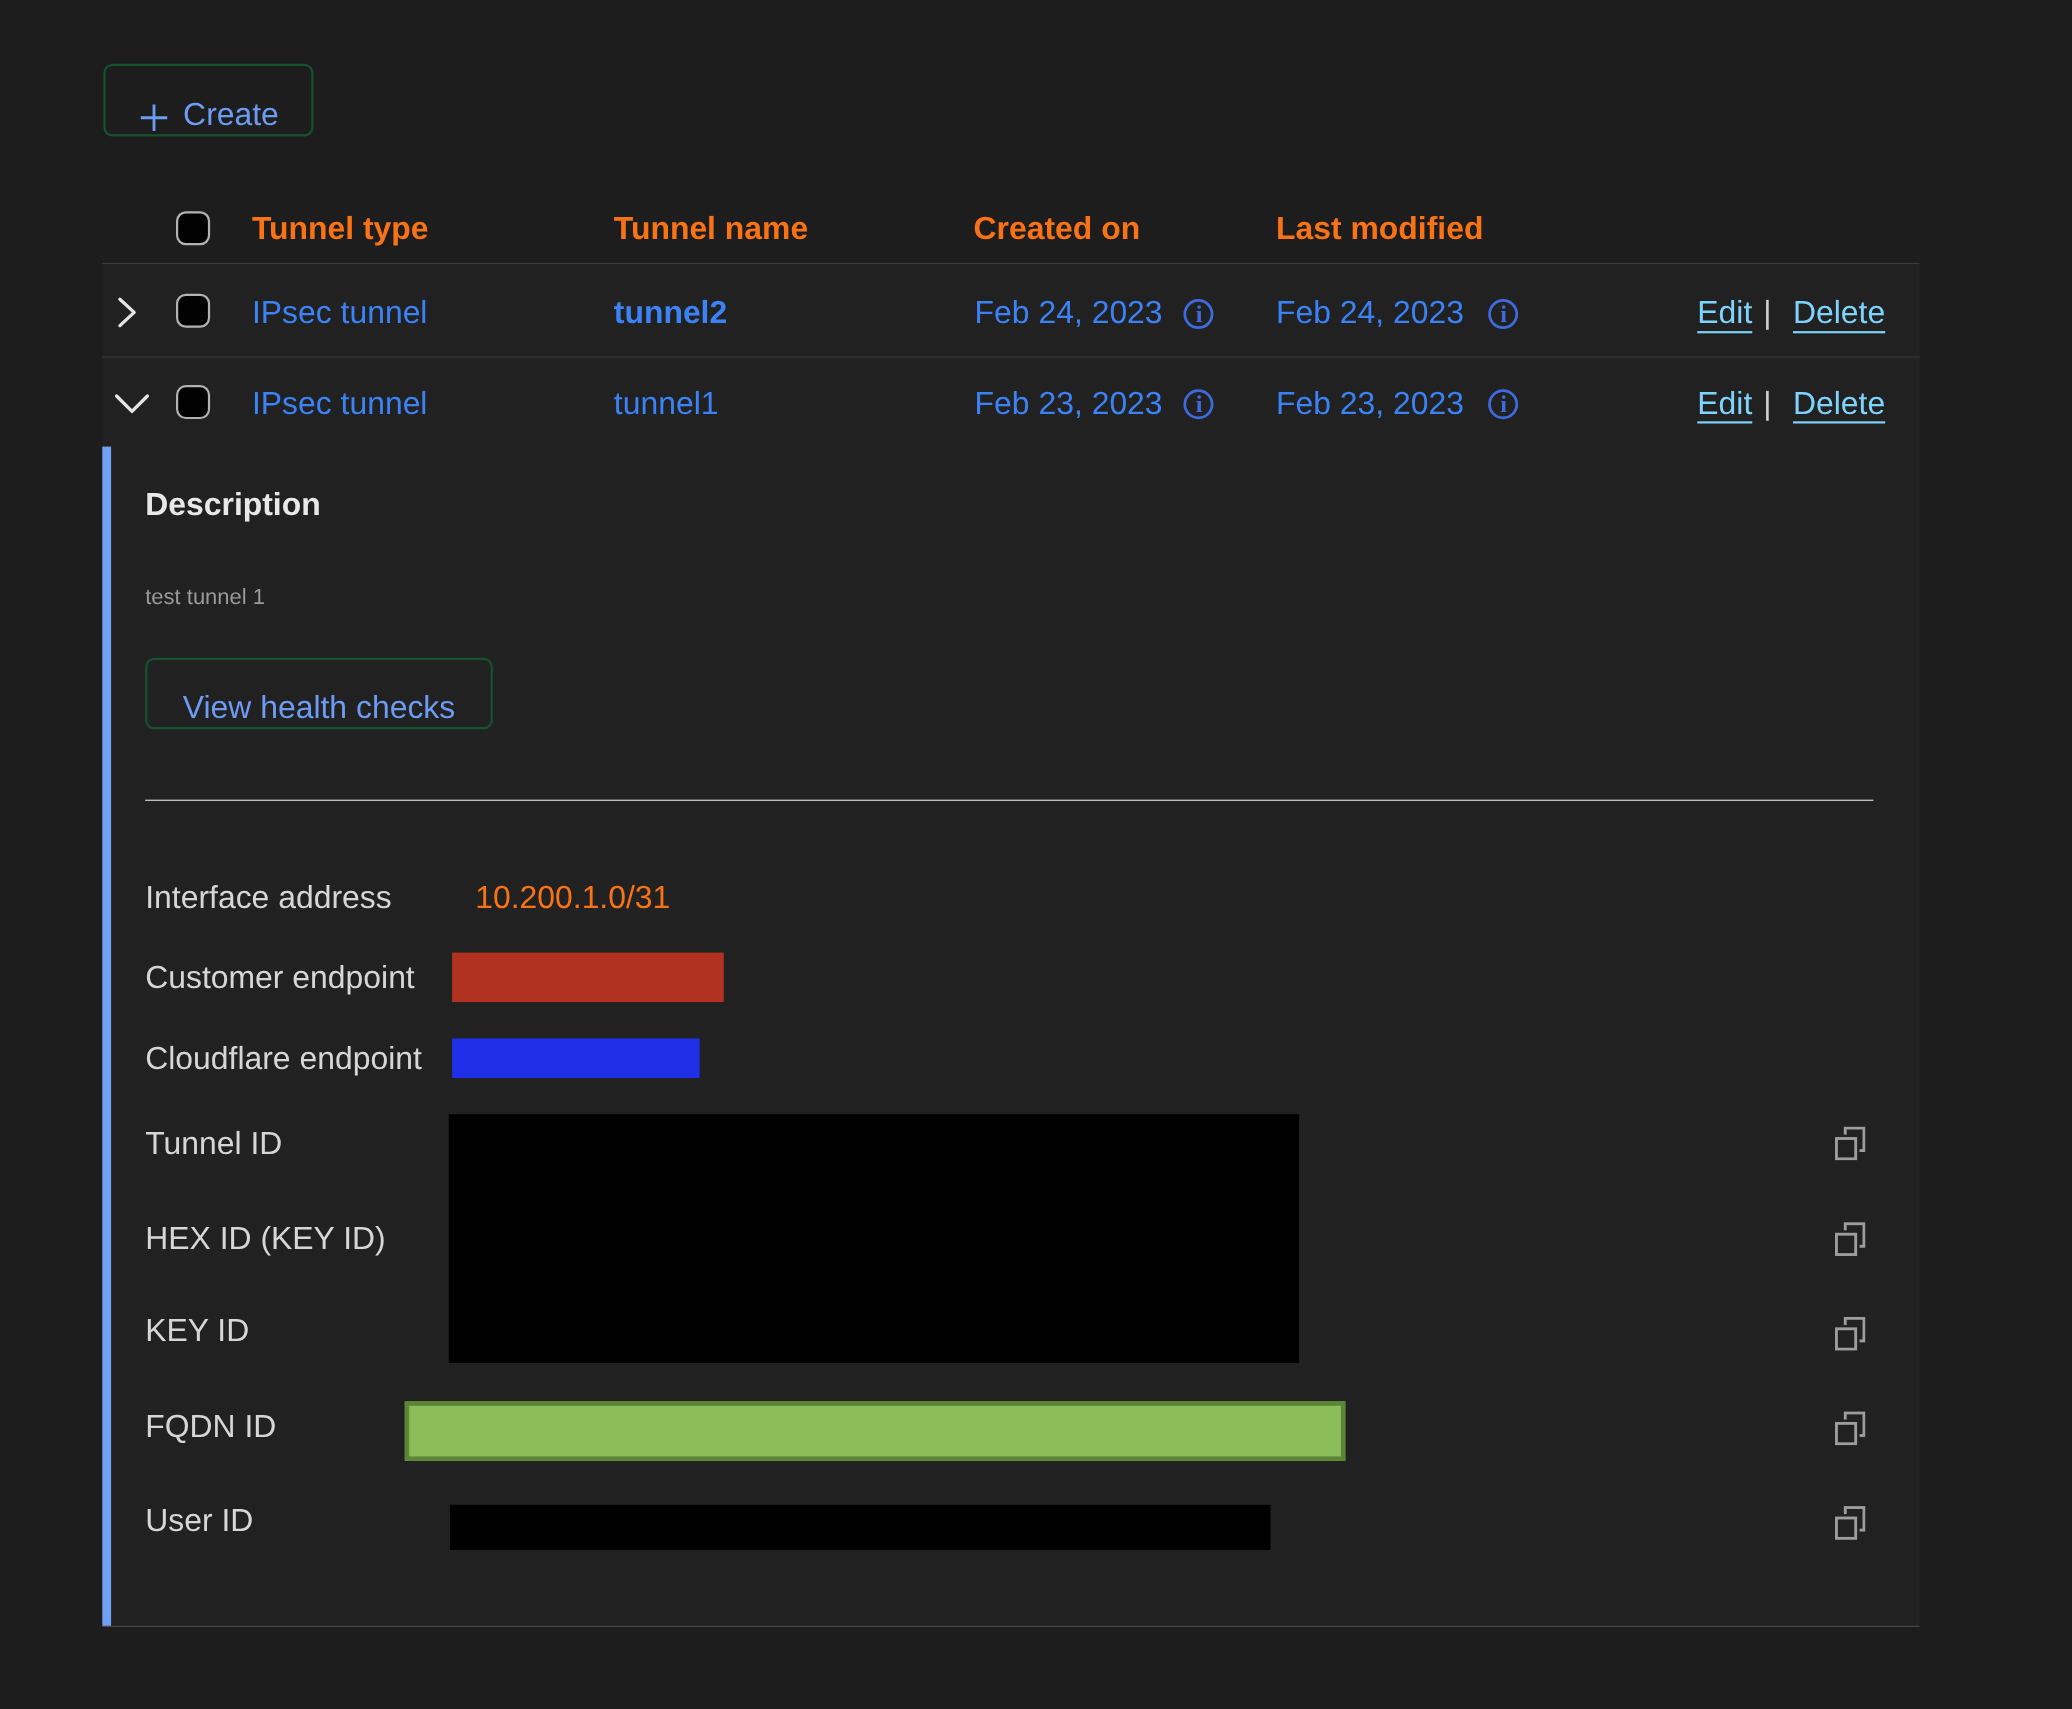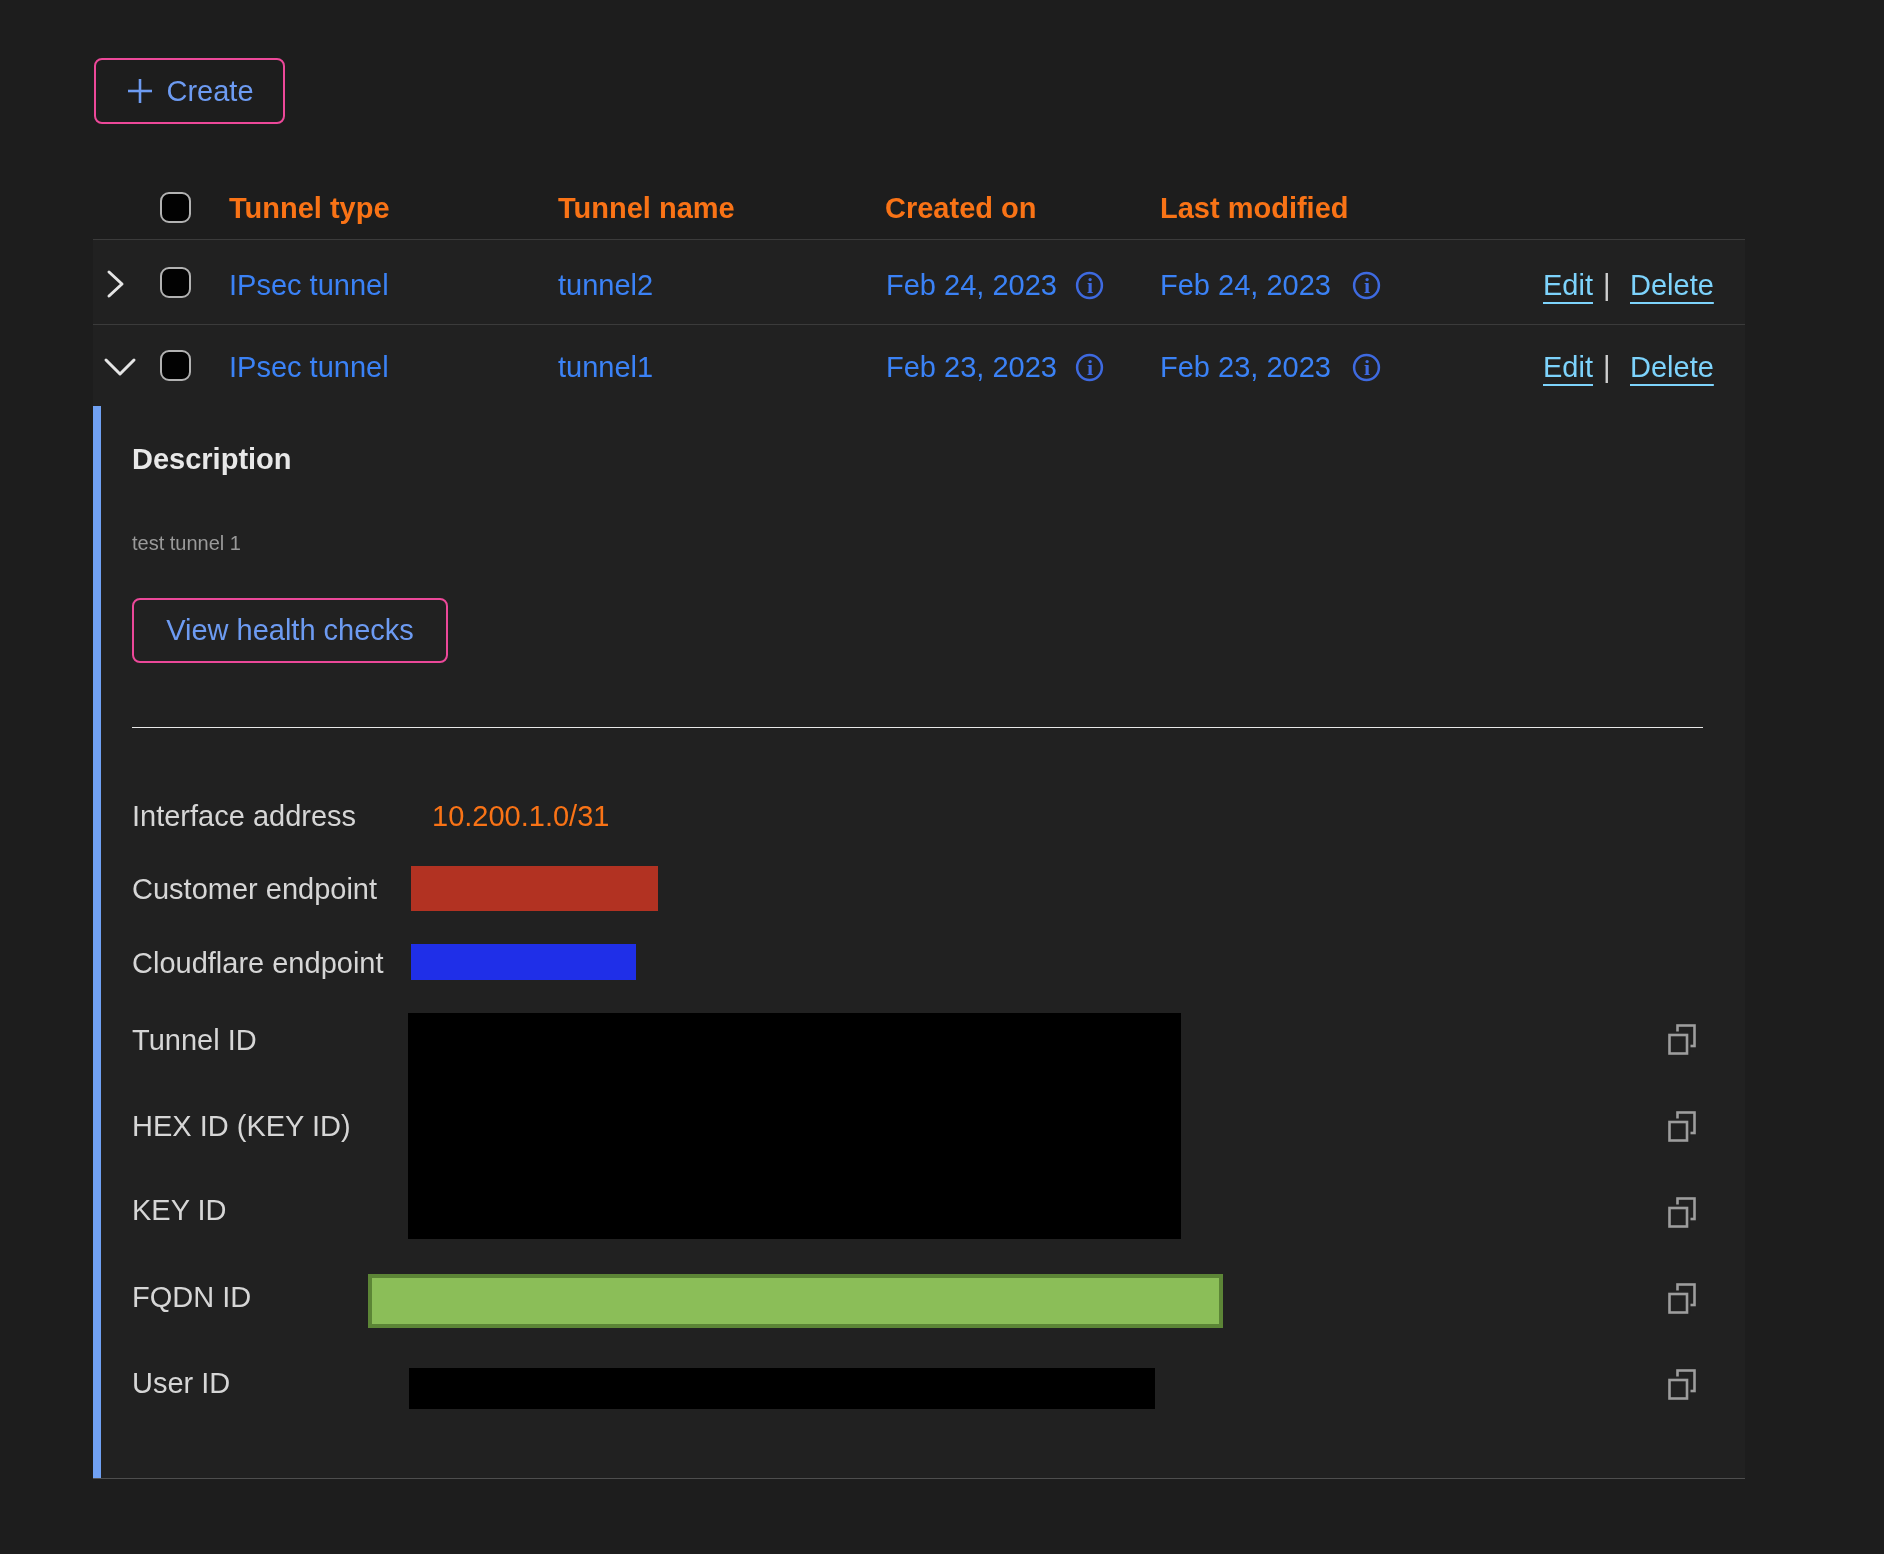--- a/index.html
+++ b/index.html
@@ -10,22 +10,22 @@
     position:relative;
     overflow:hidden;
   }
   .abs{position:absolute;}
   .lbl{position:absolute;color:#d6d6d6;font-size:29px;line-height:29px;}
   .cellt{position:absolute;color:#3b82f6;font-size:29px;line-height:29px;}
   .hdr{position:absolute;color:#f97316;font-size:29px;line-height:29px;font-weight:bold;}
   .sep{position:absolute;background:#3b3b3b;height:1px;}
   .link{color:#7dd3fc;font-size:29px;line-height:29px;text-decoration:underline;text-underline-offset:7px;text-decoration-thickness:2px;position:absolute;}
   .cb{position:absolute;width:27px;height:27px;background:#020202;border:2.5px solid #b2b2b2;border-radius:9px;}
-  .btn{position:absolute;border:2px solid #ec4899;border-radius:8px;color:#6d9bf2;
-       display:flex;align-items:center;justify-content:center;font-size:29px;}
+  .btn{position:absolute;border:2px solid #14532d;border-radius:8px;color:#6d9bf2;
+       display:flex;align-items:flex-end;justify-content:center;font-size:29px;}
 </style>
 </head>
 <body>
 
 <div class="btn" style="left:94px;top:58px;width:187px;height:62px;">
   <svg width="30" height="30" viewBox="0 0 30 30" style="margin-right:11px;">
     <line x1="15" y1="3" x2="15" y2="27" stroke="#6d9bf2" stroke-width="2.6"></line>
     <line x1="3" y1="15" x2="27" y2="15" stroke="#6d9bf2" stroke-width="2.6"></line>
   </svg>
   <span>Create</span>
@@ -41,21 +41,21 @@
 
 <div class="sep" style="left:93px;top:239px;width:1652px;"></div>
 <div class="sep" style="left:93px;top:324px;width:1652px;"></div>
 <div class="sep" style="left:93px;top:1478px;width:1652px;background:#4e4e4e;"></div>
 
 <svg class="abs" style="left:105px;top:269px;" width="20" height="30" viewBox="0 0 20 30">
   <polyline points="4,3 17,15 4,27" fill="none" stroke="#e5e5e5" stroke-width="3" stroke-linecap="round" stroke-linejoin="round"></polyline>
 </svg>
 <div class="cb" style="left:160px;top:267px;"></div>
 <div class="cellt" style="left:229px;top:271px;">IPsec tunnel</div>
-<div class="cellt" style="left:558px;top:271px;">tunnel2</div>
+<div class="cellt" style="left:558px;top:271px;font-weight:bold;">tunnel2</div>
 <div class="cellt" style="left:886px;top:271px;">Feb 24, 2023</div>
 <svg class="abs" style="left:1075px;top:271px;" width="29" height="29" viewBox="0 0 29 29">
   <circle cx="14.5" cy="14.5" r="12.4" fill="none" stroke="#3e6ae0" stroke-width="2.5"></circle>
   <text x="15" y="21.5" font-family="Liberation Serif" font-size="22" font-weight="bold" fill="#3e6ae0" text-anchor="middle">i</text>
 </svg>
 <div class="cellt" style="left:1160px;top:271px;">Feb 24, 2023</div>
 <svg class="abs" style="left:1352px;top:271px;" width="29" height="29" viewBox="0 0 29 29">
   <circle cx="14.5" cy="14.5" r="12.4" fill="none" stroke="#3e6ae0" stroke-width="2.5"></circle>
   <text x="15" y="21.5" font-family="Liberation Serif" font-size="22" font-weight="bold" fill="#3e6ae0" text-anchor="middle">i</text>
 </svg>

